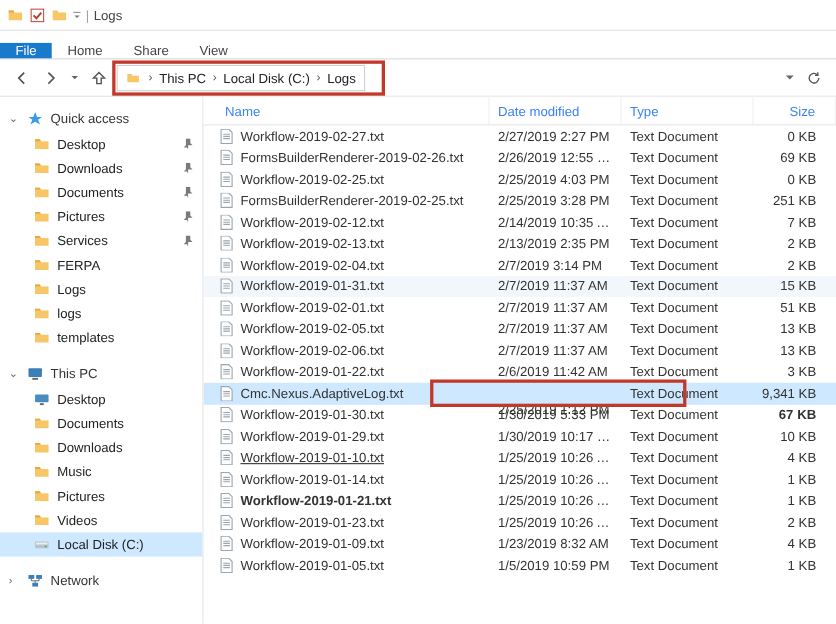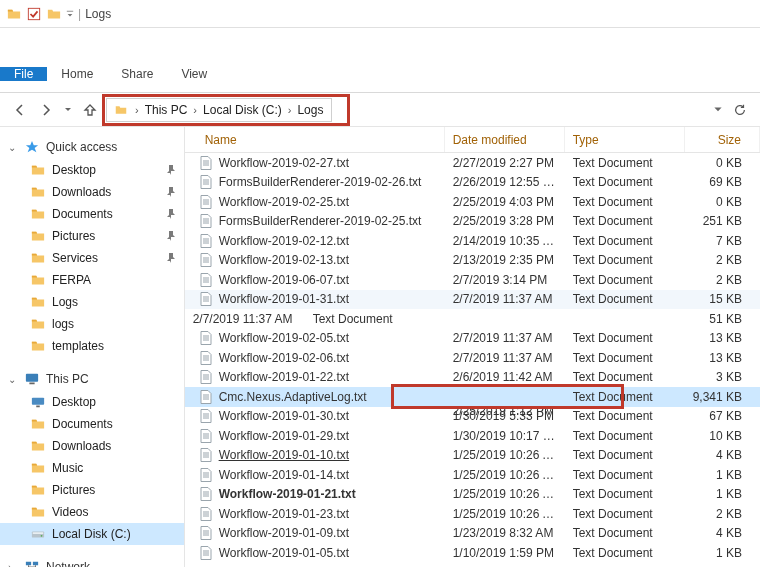--- a/index.html
+++ b/index.html
@@ -5,21 +5,21 @@
   * { box-sizing: border-box; margin: 0; padding: 0; font-family: "Segoe UI", Tahoma, sans-serif; font-size: 12px; }
   body { width: 760px; height: 567px; background: #fff; overflow: hidden; }
 
   
   .titlebar { height: 28px; display: flex; align-items: center; gap: 4px; padding: 0 6px; border-bottom: 1px solid #e0e0e0; background: #fff; }
   .tb-icon { width: 16px; height: 16px; display:inline-flex; align-items:center; justify-content:center;}
   .tb-sep  { color:#a0a0a0; }
   .tb-title { color:#444; }
 
   
-  .ribbon { height: 26px; display:flex; align-items:flex-start; border-bottom:1px solid #d9d9d9;margin-top:39px; }
+  .ribbon { height: 26px; display:flex; align-items:flex-end; border-bottom:1px solid #d9d9d9; }
   .ribbon-tab { padding: 0 14px; display:flex; align-items:center; color:#444; cursor:default; }
   .ribbon-tab.file { background:#1979ca; color:#fff; }
 
   
   .addr { height: 34px; display:flex; align-items:center; gap:6px; padding: 0 10px; border-bottom:1px solid #e5e5e5; }
   .nav-btn { width:20px; height:20px; display:inline-flex; align-items:center; justify-content:center; color:#555; }
   .crumbs-wrap { position:relative; flex:0 0 auto; }
   .crumbs { display:flex; align-items:center; height:24px; border:1px solid #cfcfcf; padding:0 6px; background:#fff; }
   .crumb-sep { color:#555; padding:0 4px; font-size:11px;}
   .crumb { color:#222; padding:0 2px; }
@@ -38,21 +38,21 @@
   .nav-group-hdr { display:flex; align-items:center; gap:6px; padding:4px 8px; color:#333; }
   .nav-item { display:flex; align-items:center; gap:6px; padding:2px 8px 2px 30px; color:#222; line-height:18px; }
   .nav-item.level2 { padding-left:30px; }
   .nav-item.selected { background:#cde8ff; }
   .pin { margin-left:auto; color:#7a7a7a; font-size:10px; }
   .chev { width:10px; display:inline-block; color:#666; font-size:10px; }
   .ic { width:16px; height:16px; display:inline-flex; align-items:center; justify-content:center; }
   .nav-spacer { height:10px; }
 
   
-  .cols { display:flex; border-bottom:1px solid #e5e5e5; background:#fff; color:#a16207; height:26px; align-items:center; }
+  .cols { display:flex; border-bottom:1px solid #e5e5e5; background:#fff; color:#3b82f6; height:26px; align-items:center; }
   .col { padding:0 8px; border-right:1px solid #f0f0f0; height:100%; display:flex; align-items:center; }
   .c-name { flex:0 0 260px; }
   .c-date { flex:0 0 120px; }
   .c-type { flex:0 0 120px; }
   .c-size { flex:1; justify-content:flex-end; padding-right:18px; }
 
   .rows { overflow:auto; flex:1; position:relative; }
   .row { display:flex; align-items:center; height:19.5px; }
   .row:nth-child(8) { background:#f2f7fc; } 
   .row.sel { background:#cde8ff; }
@@ -476,41 +476,50 @@
           <div class="cell size" style="flex:1;">2 KB</div>
         </div>
         <div class="row">
           <div class="cell name" style="flex:0 0 260px; padding-left:14px;">
             <span class="file-ic">
               <svg width="12" height="14" viewBox="0 0 12 14">
                 <path fill="#fff" stroke="#9aa5ad" d="M1 .5h7l3 3V13.5H1z"></path>
                 <path d="M3 5h6M3 7h6M3 9h6" stroke="#9aa5ad"></path>
               </svg>
             </span>
-            <span>Workflow-2019-06-07.txt</span>
+            <span>Workflow-2019-02-04.txt</span>
           </div>
           <div class="cell" style="flex:0 0 120px;">2/7/2019 3:14 PM</div>
           <div class="cell" style="flex:0 0 120px;">Text Document</div>
           <div class="cell size" style="flex:1;">2 KB</div>
         </div>
         <div class="row">
           <div class="cell name" style="flex:0 0 260px; padding-left:14px;">
             <span class="file-ic">
               <svg width="12" height="14" viewBox="0 0 12 14">
                 <path fill="#fff" stroke="#9aa5ad" d="M1 .5h7l3 3V13.5H1z"></path>
                 <path d="M3 5h6M3 7h6M3 9h6" stroke="#9aa5ad"></path>
               </svg>
             </span>
             <span>Workflow-2019-01-31.txt</span>
           </div>
           <div class="cell" style="flex:0 0 120px;">2/7/2019 11:37 AM</div>
           <div class="cell" style="flex:0 0 120px;">Text Document</div>
           <div class="cell size" style="flex:1;">15 KB</div>
         </div>
         <div class="row">
+          <div class="cell name" style="flex:0 0 260px; padding-left:14px;">
+            <span class="file-ic">
+              <svg width="12" height="14" viewBox="0 0 12 14">
+                <path fill="#fff" stroke="#9aa5ad" d="M1 .5h7l3 3V13.5H1z"></path>
+                <path d="M3 5h6M3 7h6M3 9h6" stroke="#9aa5ad"></path>
+              </svg>
+            </span>
+            <span>Workflow-2019-02-01.txt</span>
+          </div>
           <div class="cell" style="flex:0 0 120px;">2/7/2019 11:37 AM</div>
           <div class="cell" style="flex:0 0 120px;">Text Document</div>
           <div class="cell size" style="flex:1;">51 KB</div>
         </div>
         <div class="row">
           <div class="cell name" style="flex:0 0 260px; padding-left:14px;">
             <span class="file-ic">
               <svg width="12" height="14" viewBox="0 0 12 14">
                 <path fill="#fff" stroke="#9aa5ad" d="M1 .5h7l3 3V13.5H1z"></path>
                 <path d="M3 5h6M3 7h6M3 9h6" stroke="#9aa5ad"></path>
@@ -569,21 +578,21 @@
             <span class="file-ic">
               <svg width="12" height="14" viewBox="0 0 12 14">
                 <path fill="#fff" stroke="#9aa5ad" d="M1 .5h7l3 3V13.5H1z"></path>
                 <path d="M3 5h6M3 7h6M3 9h6" stroke="#9aa5ad"></path>
               </svg>
             </span>
             <span>Workflow-2019-01-30.txt</span>
           </div>
           <div class="cell" style="flex:0 0 120px;">1/30/2019 5:33 PM</div>
           <div class="cell" style="flex:0 0 120px;">Text Document</div>
-          <div class="cell size" style="flex:1;">67 KB</div>
+          <div class="cell size" style="flex:1;font-weight:bold;">67 KB</div>
         </div>
         <div class="row">
           <div class="cell name" style="flex:0 0 260px; padding-left:14px;">
             <span class="file-ic">
               <svg width="12" height="14" viewBox="0 0 12 14">
                 <path fill="#fff" stroke="#9aa5ad" d="M1 .5h7l3 3V13.5H1z"></path>
                 <path d="M3 5h6M3 7h6M3 9h6" stroke="#9aa5ad"></path>
               </svg>
             </span>
             <span>Workflow-2019-01-29.txt</span>
@@ -665,20 +674,20 @@
         <div class="row">
           <div class="cell name" style="flex:0 0 260px; padding-left:14px;">
             <span class="file-ic">
               <svg width="12" height="14" viewBox="0 0 12 14">
                 <path fill="#fff" stroke="#9aa5ad" d="M1 .5h7l3 3V13.5H1z"></path>
                 <path d="M3 5h6M3 7h6M3 9h6" stroke="#9aa5ad"></path>
               </svg>
             </span>
             <span>Workflow-2019-01-05.txt</span>
           </div>
-          <div class="cell" style="flex:0 0 120px;">1/10/2019 1:59 PM</div>
+          <div class="cell" style="flex:0 0 120px;">1/5/2019 10:59 PM</div>
           <div class="cell" style="flex:0 0 120px;">Text Document</div>
           <div class="cell size" style="flex:1;">1 KB</div>
         </div>
       </div>
     <div class="highlight-box hl-file"></div>
   </div>
 </div>
 
 </body></html>

